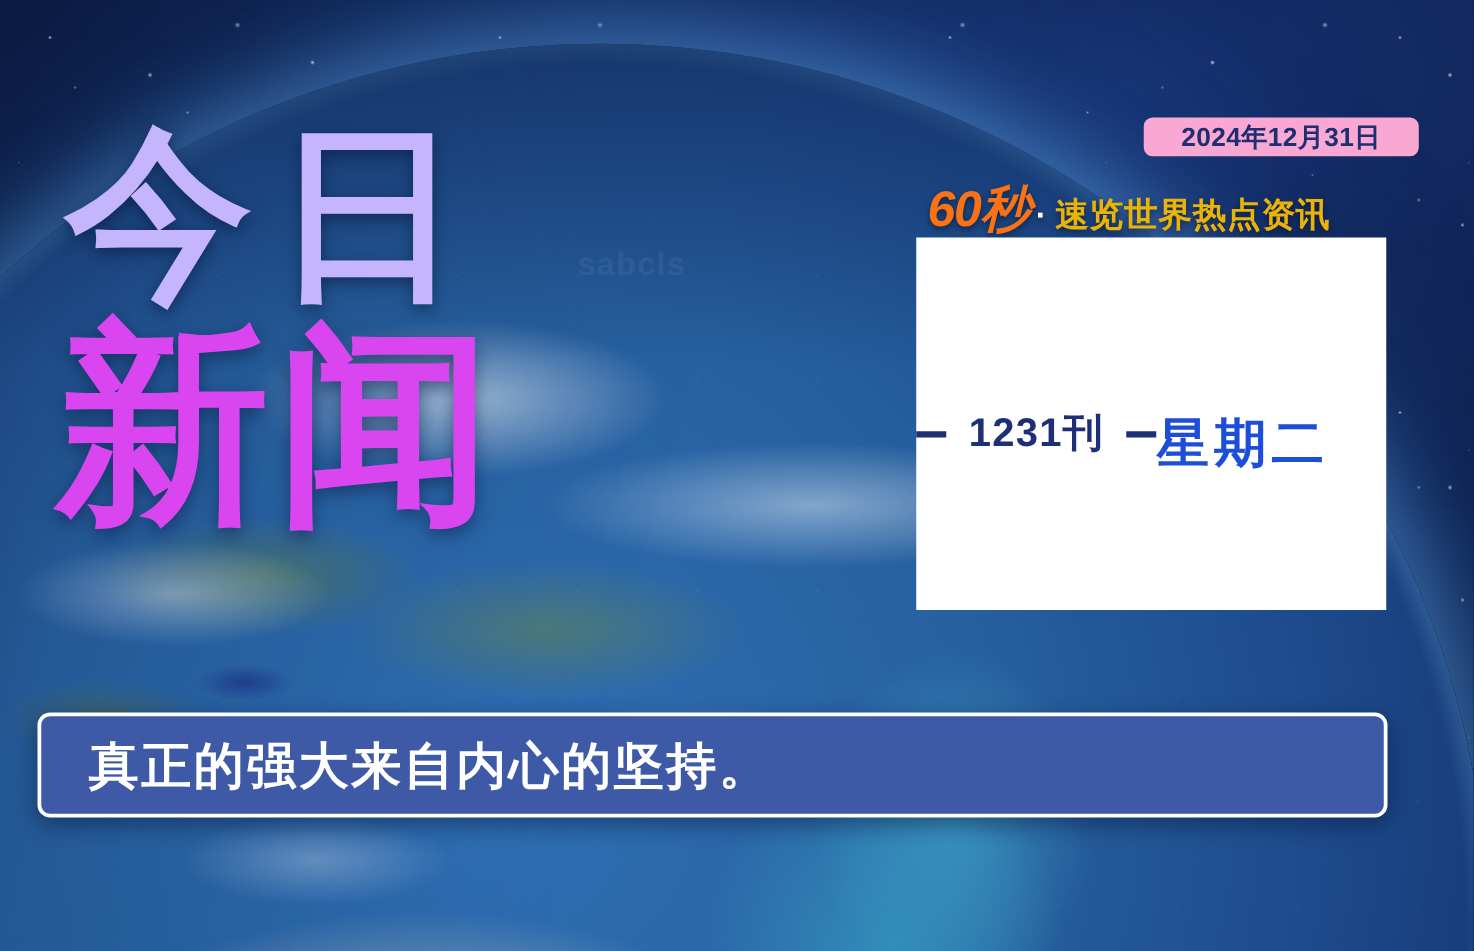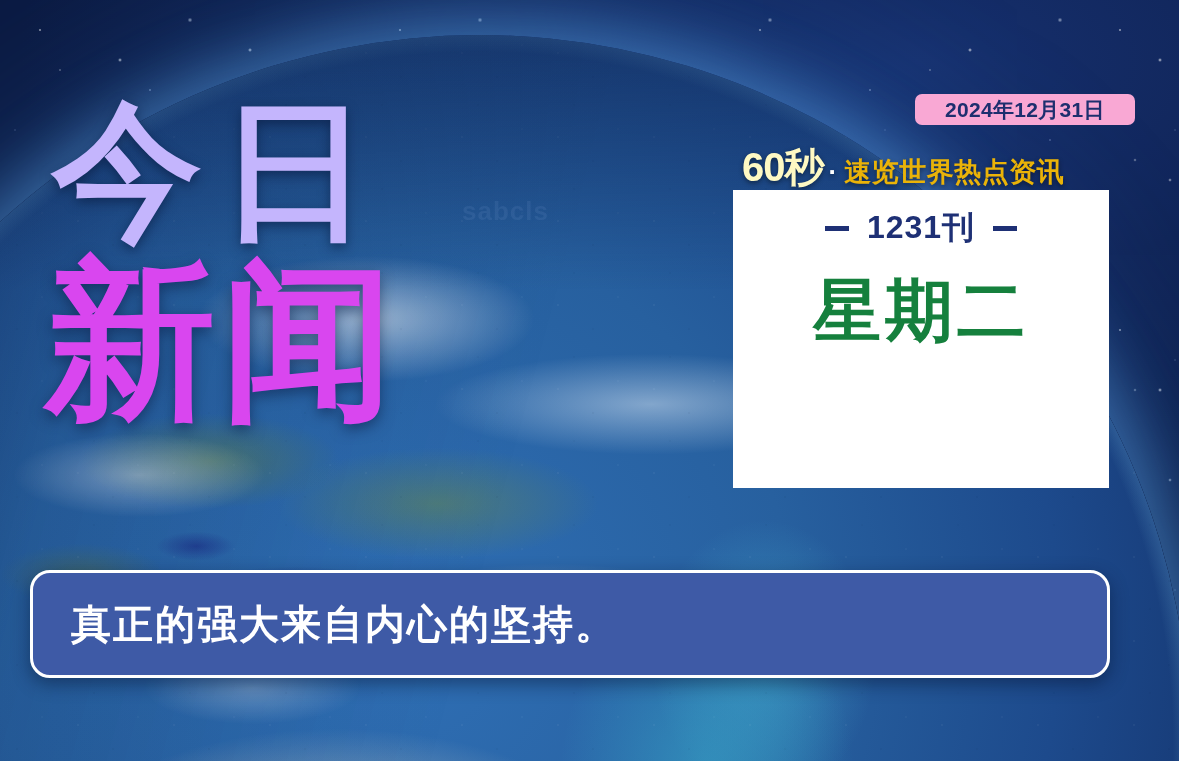--- a/index.html
+++ b/index.html
@@ -170,21 +170,22 @@
     left: 742px;
     top: 140px;
     display: flex;
     align-items: baseline;
     white-space: nowrap;
     text-shadow: 0 2px 5px rgba(0,0,0,.45);
   }
   .tagline .sec {
     font-size: 40px;
     font-weight: bold;
-    color: #fef9c3;
+    color: #f97316;
+    font-style: italic;
     letter-spacing: -1px;
   }
   .tagline .dot {
     font-size: 26px;
     color: #ffffff;
     margin: 0 7px 0 5px;
     font-weight: bold;
   }
   .tagline .txt {
     font-size: 27px;
@@ -195,21 +196,21 @@
 
   
   .info-card {
     position: absolute;
     left: 733px;
     top: 190px;
     width: 376px;
     height: 298px;
     background: #ffffff;
     display: flex;
-    flex-direction: column;
+    flex-direction: row;
     align-items: center;
     justify-content: flex-start;
     padding-top: 16px;
     box-sizing: border-box;
     color: #1e2f72;
   }
   .issue-row {
     display: flex;
     align-items: center;
     gap: 18px;
@@ -219,24 +220,24 @@
     color: #1e3075;
   }
   .issue-dash {
     display: inline-block;
     width: 24px;
     height: 5px;
     background: #1e3075;
   }
   .weekday {
     margin-top: 16px;
-    font-size: 68px;
+    font-size: 42px;
     font-weight: bold;
     letter-spacing: 4px;
-    color: #15803d;
+    color: #1d4ed8;
   }
   .lunar {
     margin-top: 14px;
     font-size: 58px;
     font-weight: bold;
     letter-spacing: 2px;
     color: #1e3075;
   }
 
   
@@ -264,25 +265,25 @@
     letter-spacing: 6px;
     text-shadow: 0 5px 14px rgba(8,22,58,.5);
   }
 
   
   .quote-bar {
     position: absolute;
     left: 30px;
     top: 570px;
     width: 1080px;
-    height: 108px;
+    height: 84px;
     box-sizing: border-box;
     background: #3e5aa6;
     border: 3px solid #ffffff;
-    border-radius: 20px;
+    border-radius: 10px;
     display: flex;
     align-items: center;
     padding-left: 38px;
     box-shadow: 0 6px 18px rgba(5,16,45,.45);
   }
   .quote-text {
     color: #ffffff;
     font-size: 40px;
     font-weight: bold;
     letter-spacing: 2px;

